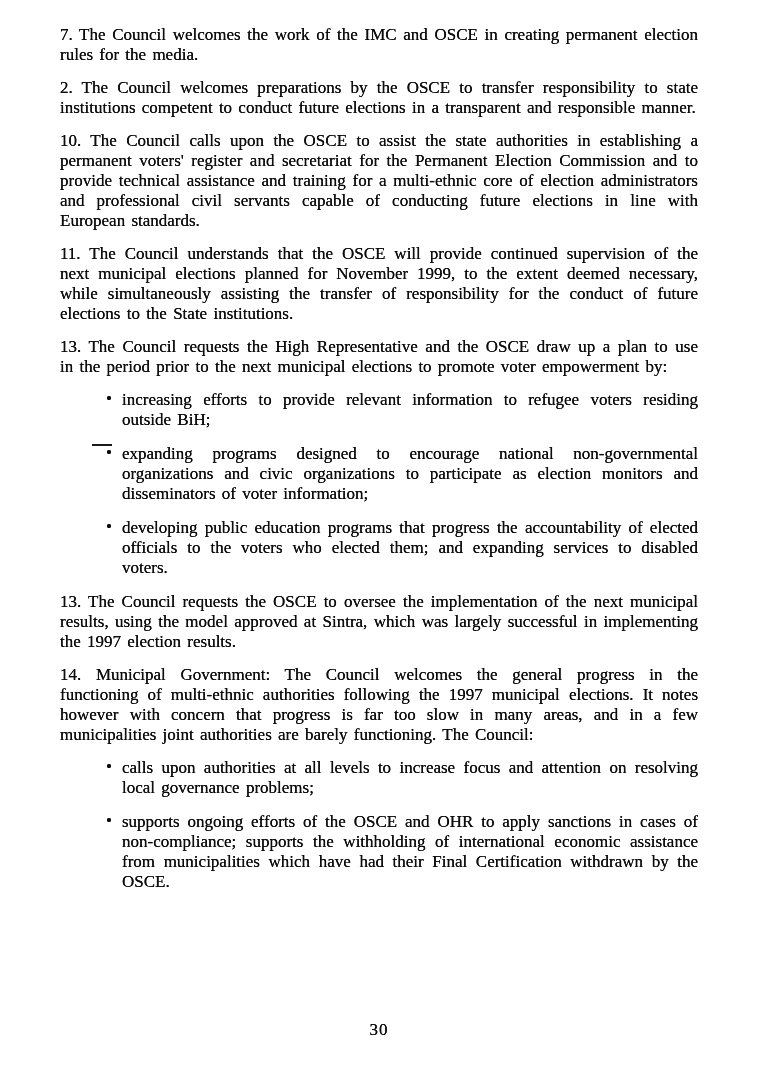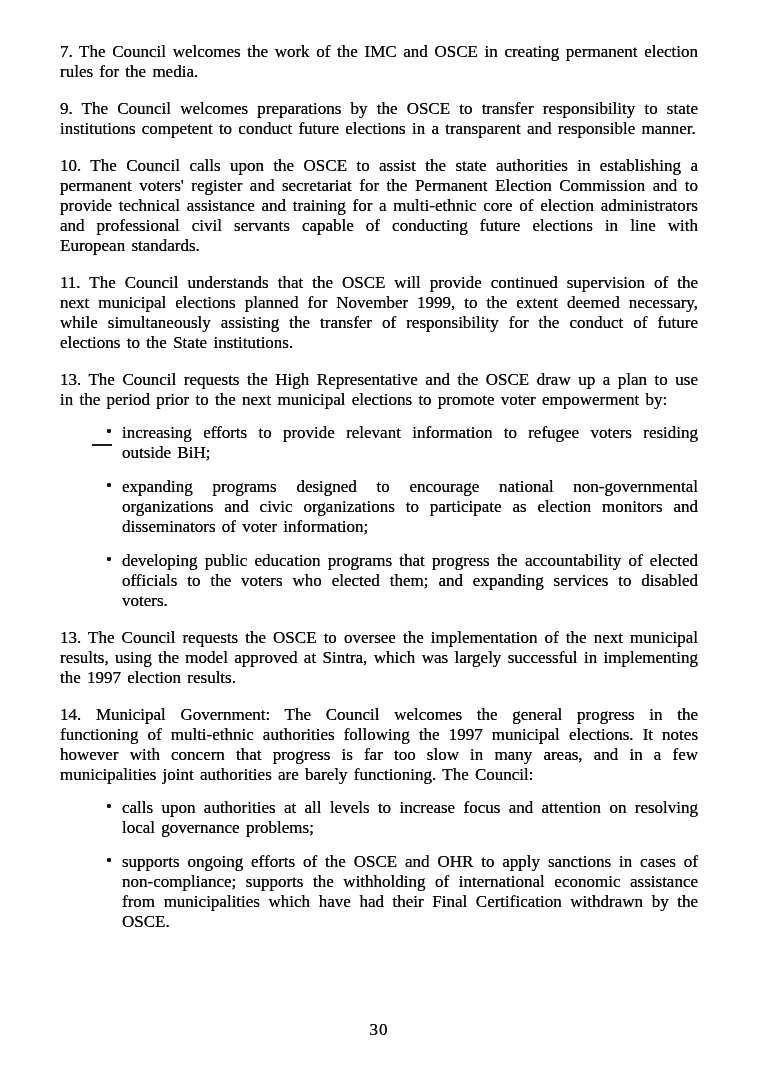--- a/index.html
+++ b/index.html
@@ -20,21 +20,21 @@
   .content {
     position: absolute;
     left: 60px;
     top: 25px;
     width: 638px;
   }
   .para {
     font-size: 17px;
     line-height: 20px;
     text-align: justify;
-    margin: 17px 0 13px 0;
+    margin: 0 0 13px 0;
     word-spacing: 2px;
     text-shadow: 0 0 0.4px currentColor;
   }
   .bullet-item {
     position: relative;
     margin: 2px 0 14px 46px;
     padding-left: 16px;
     font-size: 17px;
     line-height: 20px;
     text-align: justify;
@@ -66,21 +66,21 @@
     text-shadow: 0 0 0.4px currentColor;
   }
 </style>
 </head>
 <body>
 
 <div class="page">
   <div class="content">
 
     <p class="para">7. The Council welcomes the work of the IMC and OSCE in creating permanent election rules for the media.</p>
-    <p class="para">9. The Council welcomes preparations by the OSCE to transfer responsibility to state institutions competent to conduct future elections in a transparent and responsible manner.</p>
+    <p class="para">2. The Council welcomes preparations by the OSCE to transfer responsibility to state institutions competent to conduct future elections in a transparent and responsible manner.</p>
     <p class="para">10. The Council calls upon the OSCE to assist the state authorities in establishing a permanent voters' register and secretariat for the Permanent Election Commission and to provide technical assistance and training for a multi-ethnic core of election administrators and professional civil servants capable of conducting future elections in line with European standards.</p>
     <p class="para">11. The Council understands that the OSCE will provide continued supervision of the next municipal elections planned for November 1999, to the extent deemed necessary, while simultaneously assisting the transfer of responsibility for the conduct of future elections to the State institutions.</p>
     <p class="para">13. The Council requests the High Representative and the OSCE draw up a plan to use in the period prior to the next municipal elections to promote voter empowerment by:</p>
 
     <div class="bullet-item">
       <span class="bullet-marker">•</span>
       <span>increasing efforts to provide relevant information to refugee voters residing outside BiH;</span>
     </div>
     <div class="bullet-item">
       <span class="bullet-marker">•</span>

